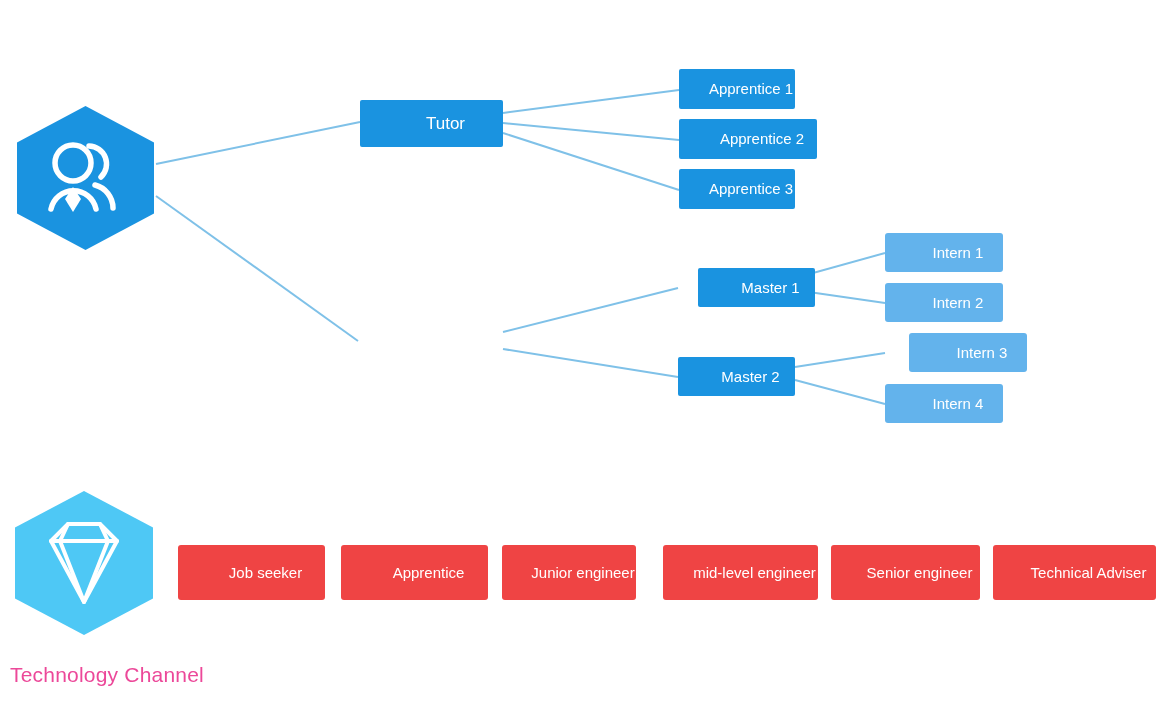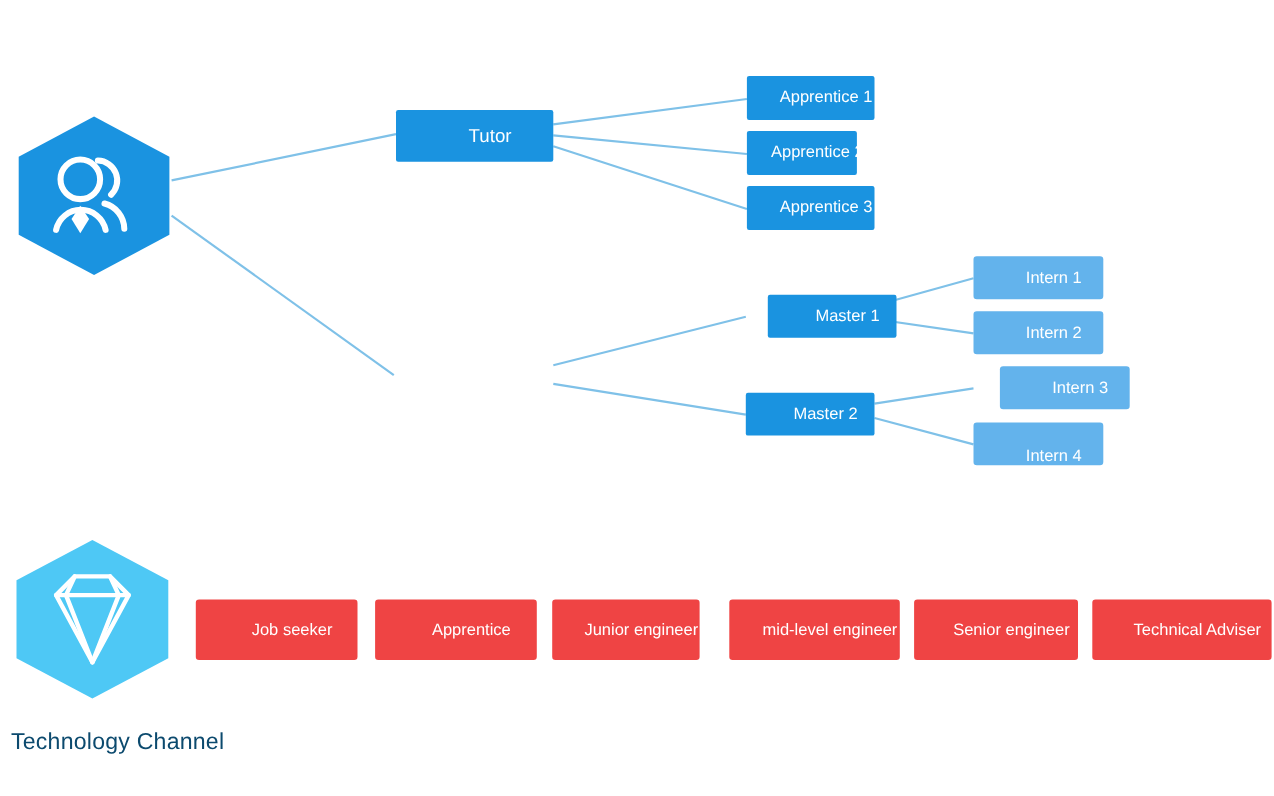--- a/index.html
+++ b/index.html
@@ -45,21 +45,21 @@
   .node.steel     { background: #ef4444; border-radius: 3px; }
 
   .hexwrap {
     position: absolute;
     display: block;
   }
   .hexwrap svg { display: block; }
 
   #channel-label {
     position: absolute;
-    color: #0c4a6e;
+    color: #ec4899;
     font-size: 21px;
     letter-spacing: 0.2px;
     white-space: nowrap;
   }
 </style>
 </head>
 <body>
 
 <div id="canvas">
 
@@ -103,42 +103,42 @@
   </div>
 
   <div id="channel-label" style="left: 10px; top: 663px;">Technology Channel</div>
 
 <div class="node primary" style="left: 360px; top: 100px; width: 143px; height: 47px; font-size: 17px;">
       <span>Tutor</span>
     </div>
     <div class="node primary" style="left: 679px; top: 69px; width: 116px; height: 40px; font-size: 15px;">
       <span>Apprentice 1</span>
     </div>
-    <div class="node primary" style="left: 679px; top: 119px; width: 100px; height: 40px; font-size: 15px;">
+    <div class="node primary" style="left: 679px; top: 119px; width: 138px; height: 40px; font-size: 15px;">
       <span>Apprentice 2</span>
     </div>
     <div class="node primary" style="left: 679px; top: 169px; width: 116px; height: 40px; font-size: 15px;">
       <span>Apprentice 3</span>
     </div>
     <div class="node primary" style="left: 678px; top: 268px; width: 117px; height: 39px; font-size: 15px; margin-left: 20px;">
       <span>Master 1</span>
     </div>
     <div class="node primary" style="left: 678px; top: 357px; width: 117px; height: 39px; font-size: 15px;">
       <span>Master 2</span>
     </div>
     <div class="node light" style="left: 885px; top: 233px; width: 118px; height: 39px; font-size: 15px;">
       <span>Intern 1</span>
     </div>
     <div class="node light" style="left: 885px; top: 283px; width: 118px; height: 39px; font-size: 15px;">
       <span>Intern 2</span>
     </div>
     <div class="node light" style="left: 909px; top: 333px; width: 118px; height: 39px; font-size: 15px;">
       <span>Intern 3</span>
     </div>
-    <div class="node light" style="left: 885px; top: 384px; width: 118px; height: 39px; font-size: 15px; align-items: flex-end;">
+    <div class="node light" style="left: 885px; top: 384px; width: 118px; height: 39px; font-size: 15px;">
       <span>Intern 4</span>
     </div>
     <div class="node steel" style="left: 178px; top: 545px; width: 147px; height: 55px; font-size: 15px;">
       <span>Job seeker</span>
     </div>
     <div class="node steel" style="left: 341px; top: 545px; width: 147px; height: 55px; font-size: 15px;">
       <span>Apprentice</span>
     </div>
     <div class="node steel" style="left: 502px; top: 545px; width: 134px; height: 55px; font-size: 15px;">
       <span>Junior engineer</span>

